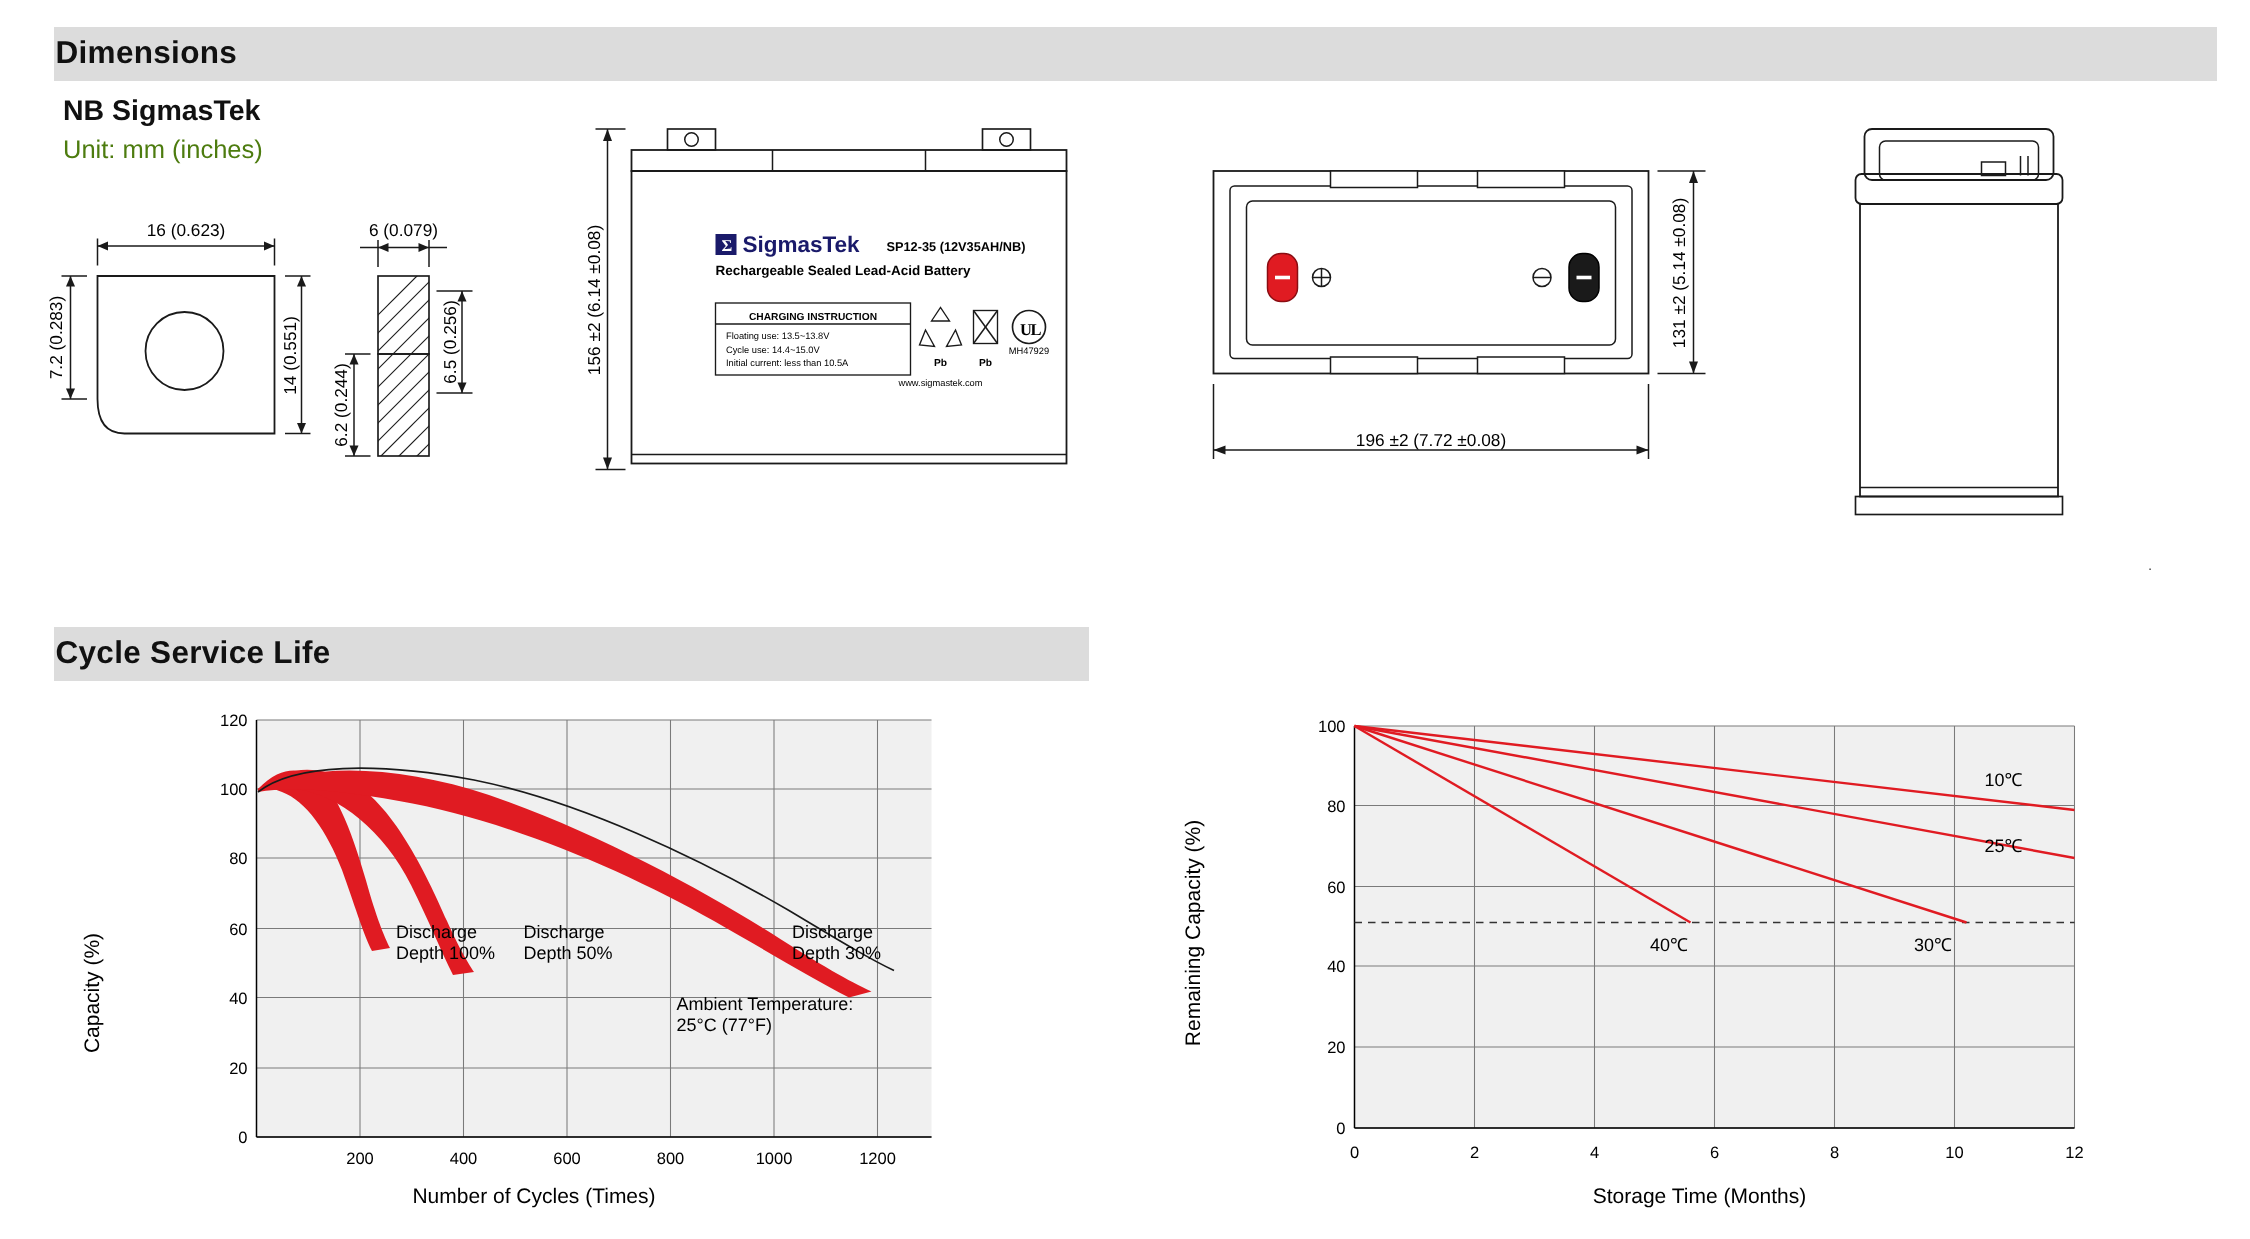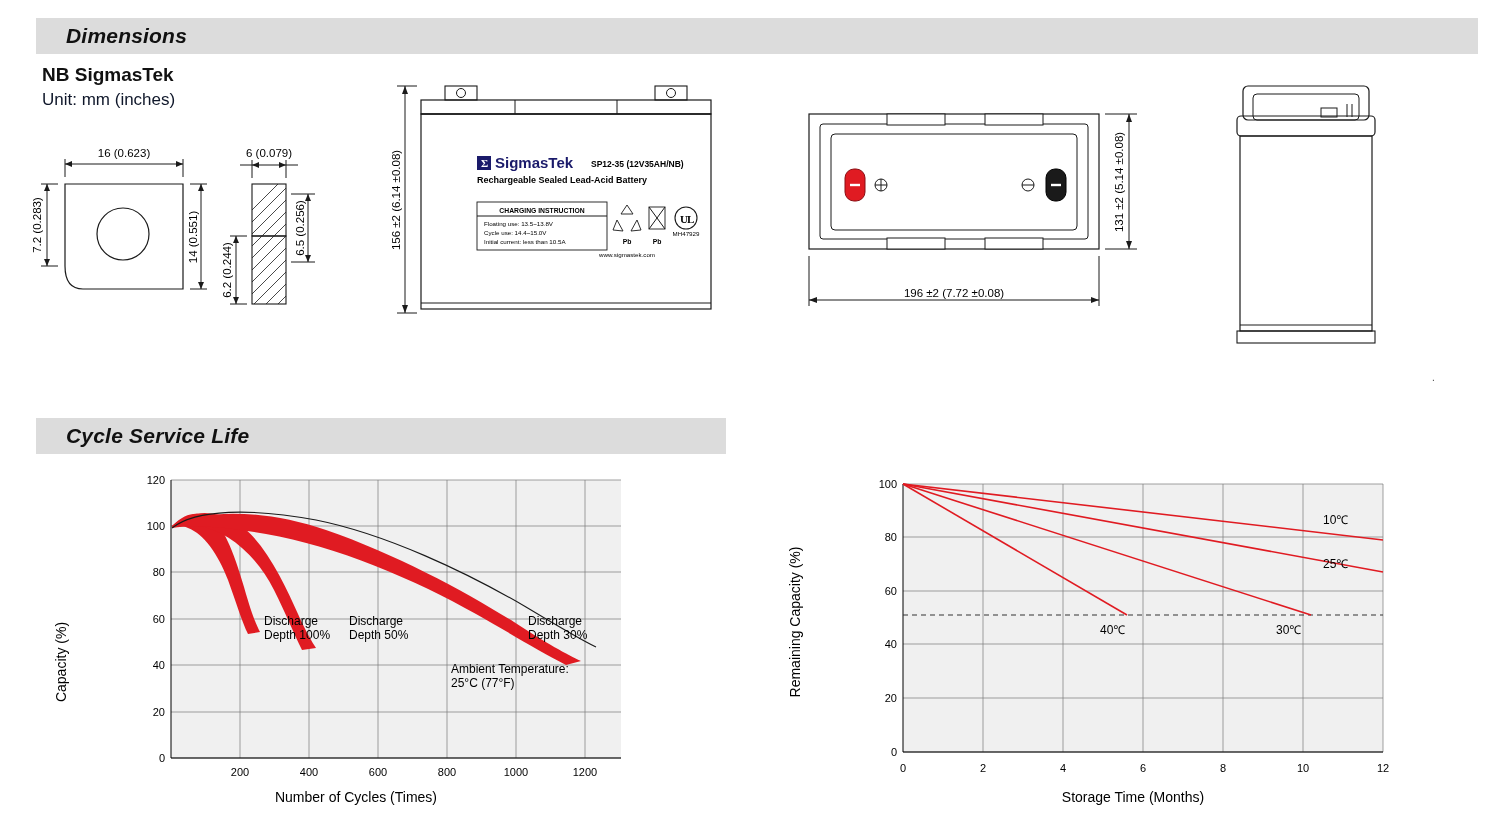--- a/index.html
+++ b/index.html
@@ -11,22 +11,21 @@
     color: #000;
     overflow: hidden;
   }
   .page { position: relative; width: 1500px; height: 826px; }
 
   .section-band {
     position: absolute;
     background: #dcdcdc;
     display: flex;
     align-items: center;
-    padding-left: 30px;
-    font-style: italic;
+    padding-left: 1px;
   }
   .section-band .band-title {
     font-size: 21px;
     font-weight: bold;
     color: #111;
     letter-spacing: 0.2px;
   }
 
   #band-dimensions { left: 36px; top: 18px; width: 1442px; height: 36px; }
   #band-cycle      { left: 36px; top: 418px; width: 690px; height: 36px; }
@@ -34,21 +33,21 @@
 
   .sub-title {
     position: absolute;
     font-size: 19px;
     font-weight: bold;
     color: #111;
   }
   .sub-unit {
     position: absolute;
     font-size: 17px;
-    color: #0f172a;
+    color: #4d7c0f;
   }
 
   .dim-area { position: absolute; left: 25px; top: 64px; width: 1442px; height: 330px; }
 
   svg { display: block; }
   .ln { stroke: #1a1a1a; fill: none; }
   .ln-thin { stroke: #1a1a1a; fill: none; stroke-width: 1; }
   .hatch-line { stroke: #1a1a1a; stroke-width: 0.8; }
   .dim-txt { font-family: "Liberation Sans", sans-serif; font-size: 11.5px; fill: #000; }
 

